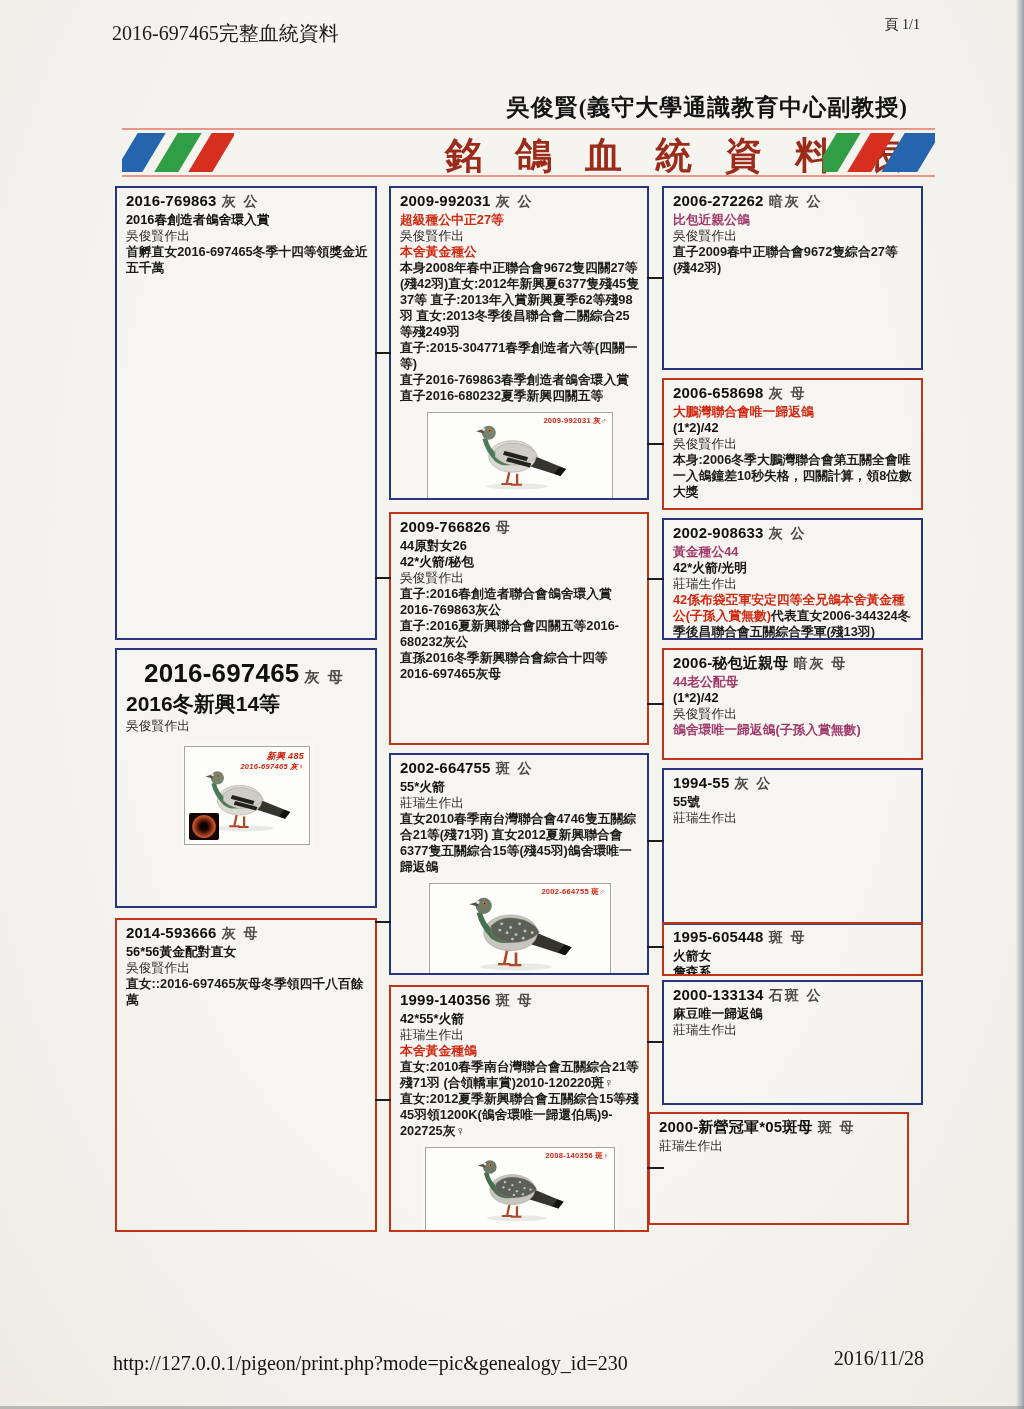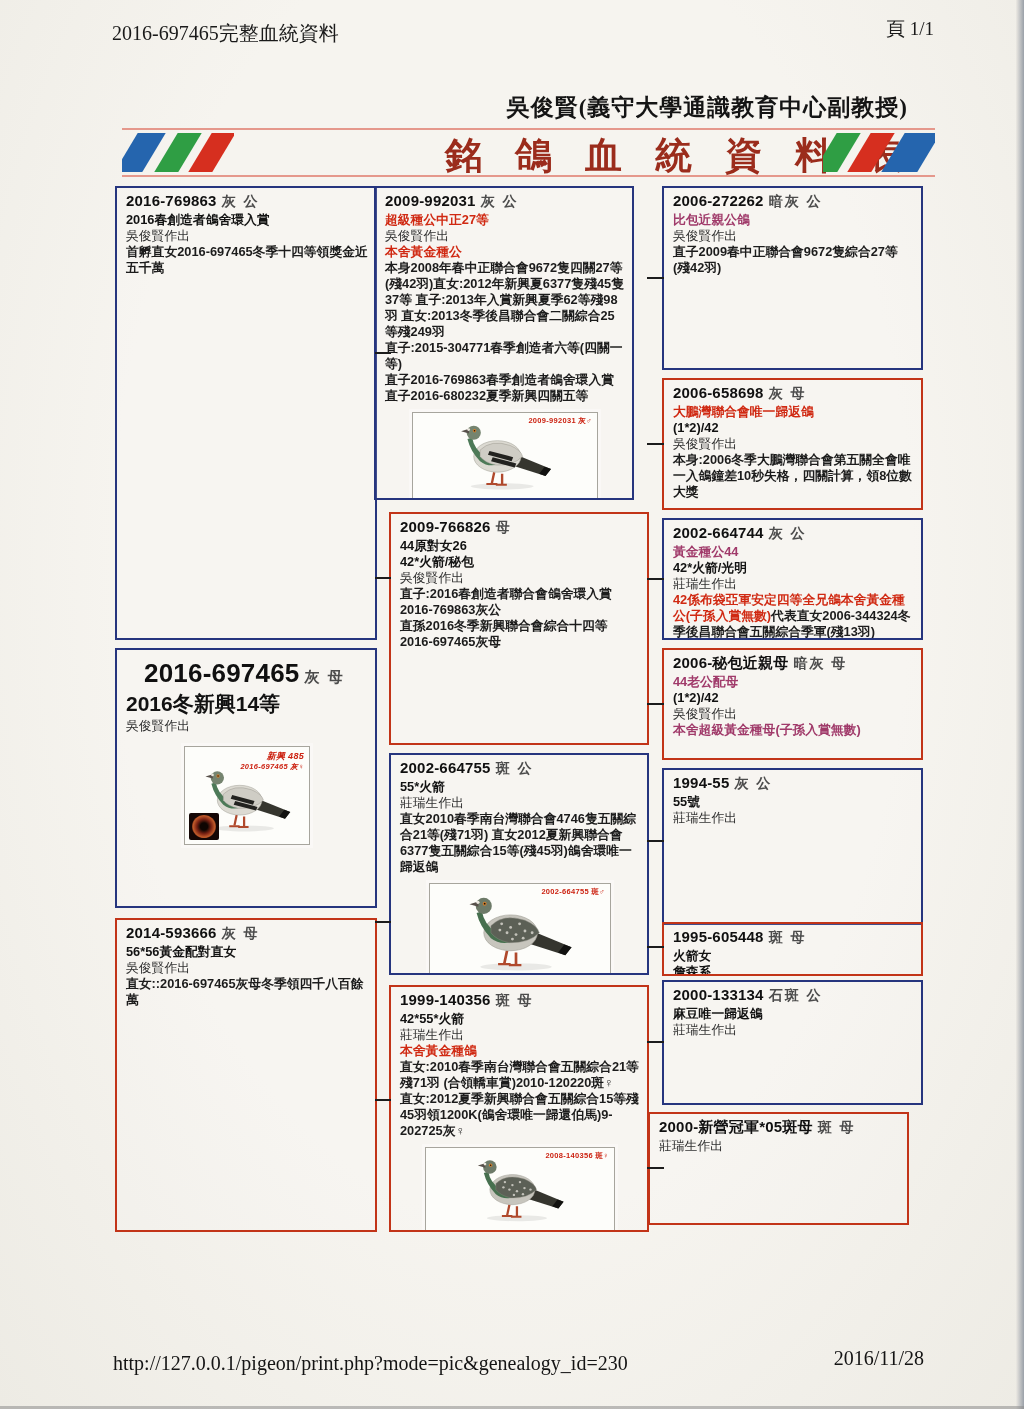--- a/index.html
+++ b/index.html
@@ -8,22 +8,22 @@
     background:radial-gradient(ellipse at 50% 40%, #f6f4ef 55%, #edebe4 100%);
     font-family:"Liberation Sans","DejaVu Sans",sans-serif;color:#1c1c1c;
   }
   .scan-edge{position:absolute;top:0;right:0;width:8px;height:100%;
     background:linear-gradient(to right,#ece9e3,#9aa0a8);}
   .scan-bottom{position:absolute;left:0;bottom:0;width:100%;height:3px;background:#8d8d8d;opacity:.55;}
 
   
   .doc-title{position:absolute;left:112px;top:20px;font-family:"Liberation Serif","DejaVu Serif",serif;
     font-size:20px;color:#1a1a1a;}
-  .page-label{position:absolute;right:90px;top:16px;font-family:"Liberation Serif","DejaVu Serif",serif;
-    font-size:19px;color:#1a1a1a;}
+  .page-label{position:absolute;right:104px;top:16px;font-family:"Liberation Serif","DejaVu Serif",serif;
+    font-size:14px;color:#1a1a1a;}
   .author{position:absolute;right:116px;top:92px;font-family:"Liberation Serif","DejaVu Serif",serif;
     font-size:23px;font-weight:600;color:#141414;letter-spacing:1px;}
 
   
   .banner{position:absolute;left:122px;top:128px;width:813px;height:45px;
     border-top:2px solid #e5988c;border-bottom:2px solid #e5988c;}
   .banner-title{position:absolute;left:0;top:1px;width:100%;text-align:right;
     font-size:37px;font-weight:800;color:#9b2c1c;letter-spacing:33px;padding-left:33px;box-sizing:border-box;}
   .stripes{position:absolute;top:3px;bottom:3px;width:112px;overflow:hidden;}
   .stripes-left{left:0;}
@@ -53,21 +53,21 @@
   .seg-n{font-weight:400;color:#303030;}
   .seg-r{font-weight:700;color:#d02912;}
   .seg-m{font-weight:700;color:#a03a6a;}
   .seg-t{font-weight:800;color:#121212;}
   .seg-k{font-weight:700;color:#2d2b29;font-family:"Liberation Serif","DejaVu Serif",serif;font-size:15.5px;}
 
   
   #box-father{left:115px;top:186px;width:262px;height:454px;}
   #box-subject{left:115px;top:648px;width:262px;height:260px;}
   #box-mother{left:115px;top:918px;width:262px;height:314px;}
-  #box-pgf{left:374px;top:186px;width:260px;height:314px;}
+  #box-pgf{left:389px;top:186px;width:260px;height:314px;}
   #box-pgm{left:389px;top:512px;width:260px;height:233px;}
   #box-mgf{left:389px;top:753px;width:260px;height:222px;}
   #box-mgm{left:389px;top:985px;width:260px;height:247px;}
   #box-ggf1{left:662px;top:186px;width:261px;height:184px;}
   #box-ggm1{left:662px;top:378px;width:261px;height:132px;}
   #box-ggf2{left:662px;top:518px;width:261px;height:122px;}
   #box-ggm2{left:662px;top:648px;width:261px;height:112px;}
   #box-ggf3{left:662px;top:768px;width:261px;height:157px;}
   #box-ggm3{left:662px;top:922px;width:261px;height:54px;}
   #box-ggf4{left:662px;top:980px;width:261px;height:125px;}
@@ -200,20 +200,21 @@
           <span>2009-992031 灰♂</span>
         </div>
       </div>
     </div>
   <div class="pbox red" id="box-pgm">
       <div class="boxhead"><span class="ring">2009-766826</span><span class="sex">母</span></div>
       <div class="ln"><span class="seg-t">44原對女26</span></div>
       <div class="ln"><span class="seg-t">42*火箭/秘包</span></div>
       <div class="ln"><span class="seg-n">吳俊賢作出</span></div>
       <div class="ln"><span class="seg-p">直子:2016春創造者聯合會鴿舍環入賞2016-769863灰公</span></div>
+      <div class="ln"><span class="seg-p">直子:2016夏新興聯合會四關五等2016-680232灰公</span></div>
       <div class="ln"><span class="seg-p">直孫2016冬季新興聯合會綜合十四等2016-697465灰母</span></div>
     </div>
   <div class="pbox blue" id="box-mgf">
       <div class="boxhead"><span class="ring">2002-664755</span><span class="sex">斑 公</span></div>
       <div class="ln"><span class="seg-t">55*火箭</span></div>
       <div class="ln"><span class="seg-n">莊瑞生作出</span></div>
       <div class="ln"><span class="seg-p">直女2010春季南台灣聯合會4746隻五關綜合21等(殘71羽) 直女2012夏新興聯合會6377隻五關綜合15等(殘45羽)鴿舍環唯一歸返鴿</span></div>
       <div class="photo">
         <svg viewBox="0 0 140 96" preserveAspectRatio="xMidYMax meet">
           <ellipse cx="66" cy="88" rx="40" ry="4" fill="rgba(0,0,0,0.08)"></ellipse>
@@ -294,32 +295,32 @@
       <div class="ln"><span class="seg-p">直子2009春中正聯合會9672隻綜合27等(殘42羽)</span></div>
     </div>
   <div class="pbox red" id="box-ggm1">
       <div class="boxhead"><span class="ring">2006-658698</span><span class="sex">灰 母</span></div>
       <div class="ln"><span class="seg-r">大鵬灣聯合會唯一歸返鴿</span></div>
       <div class="ln"><span class="seg-t">(1*2)/42</span></div>
       <div class="ln"><span class="seg-n">吳俊賢作出</span></div>
       <div class="ln"><span class="seg-p">本身:2006冬季大鵬灣聯合會第五關全會唯一入鴿鐘差10秒失格，四關計算，領8位數大獎</span></div>
     </div>
   <div class="pbox blue" id="box-ggf2">
-      <div class="boxhead"><span class="ring">2002-664744</span><span class="sex">灰 公</span></div>
+      <div class="boxhead"><span class="ring">2002-908633</span><span class="sex">灰 公</span></div>
       <div class="ln"><span class="seg-m">黃金種公44</span></div>
       <div class="ln"><span class="seg-t">42*火箭/光明</span></div>
       <div class="ln"><span class="seg-n">莊瑞生作出</span></div>
       <div class="ln"><span class="seg-r">42係布袋亞軍安定四等全兄鴿本舍黃金種公(子孫入賞無數)</span><span class="seg-p">代表直女2006-344324冬季後昌聯合會五關綜合季軍(殘13羽)</span></div>
     </div>
   <div class="pbox red" id="box-ggm2">
       <div class="boxhead"><span class="ring">2006-秘包近親母</span><span class="sex">暗灰 母</span></div>
       <div class="ln"><span class="seg-m">44老公配母</span></div>
       <div class="ln"><span class="seg-t">(1*2)/42</span></div>
       <div class="ln"><span class="seg-n">吳俊賢作出</span></div>
-      <div class="ln"><span class="seg-m">本舍超級黃金種母(子孫入賞無數)</span></div>
+      <div class="ln"><span class="seg-m">鴿舍環唯一歸返鴿(子孫入賞無數)</span></div>
     </div>
   <div class="pbox blue" id="box-ggf3">
       <div class="boxhead"><span class="ring">1994-55</span><span class="sex">灰 公</span></div>
       <div class="ln"><span class="seg-t">55號</span></div>
       <div class="ln"><span class="seg-n">莊瑞生作出</span></div>
     </div>
   <div class="pbox red" id="box-ggm3">
       <div class="boxhead"><span class="ring">1995-605448</span><span class="sex">斑 母</span></div>
       <div class="ln"><span class="seg-t">火箭女</span></div>
       <div class="ln"><span class="seg-t">詹森系</span></div>

